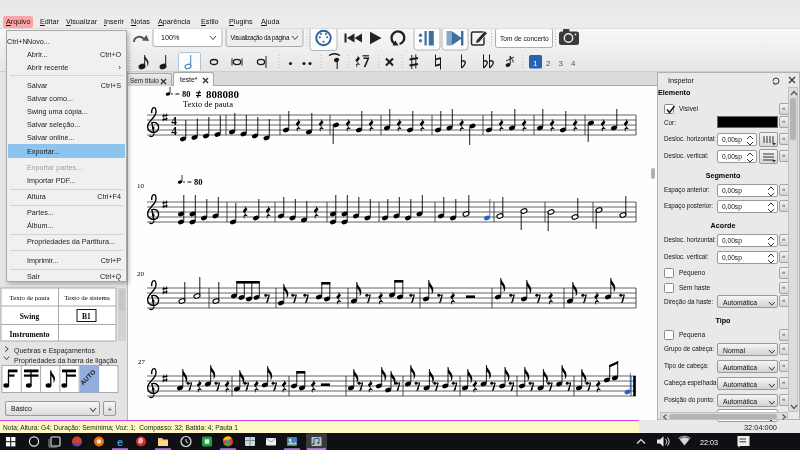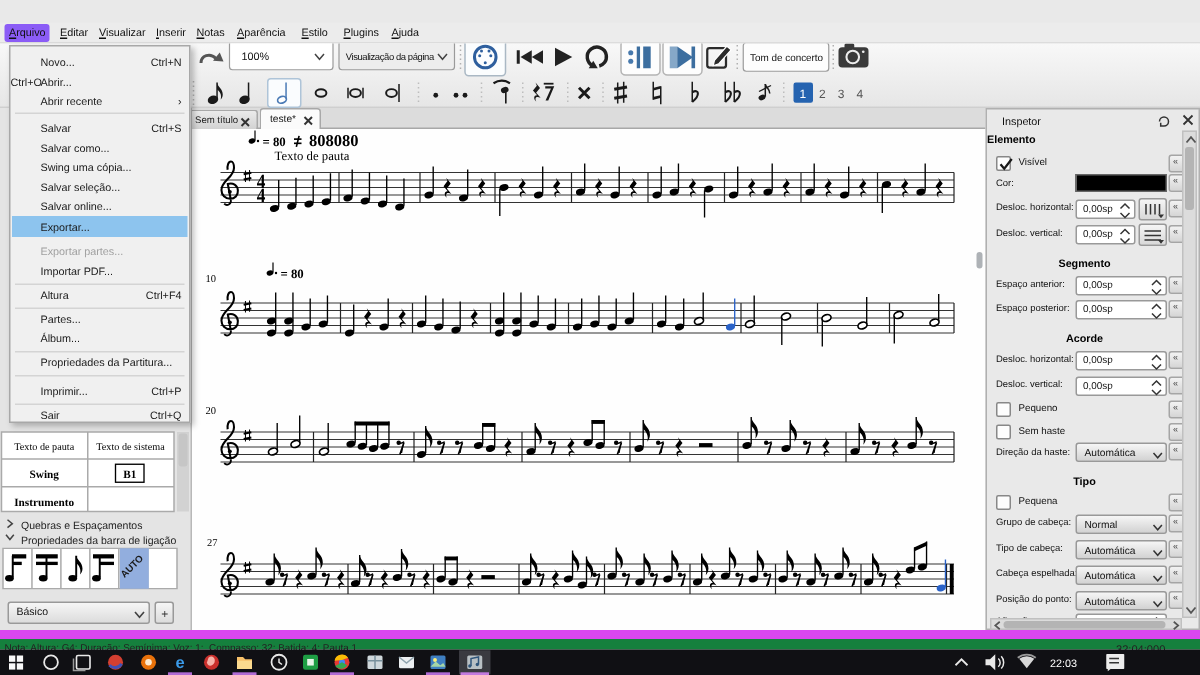--- a/index.html
+++ b/index.html
@@ -1,20 +1,20 @@
 <!DOCTYPE html>
 <html><head><meta charset="utf-8"><style>
 *{margin:0;padding:0;box-sizing:border-box}
 html,body{width:800px;height:450px;overflow:hidden;font-family:"Liberation Sans",sans-serif}
 #root{position:absolute;left:0;top:0;width:800px;height:450px;background:#e9e9e9}
 .abs{position:absolute}
 </style></head><body>
 <div id="root">
     <div class="abs" style="left:0;top:15px;width:800px;height:14px;background:#ececec;border-bottom:1px solid #dcdcdc">
-      <span class="abs" style="left:3px;top:0.5px;background:#8b5cf6;border-radius:2px;padding:1.5px 3px;font-size:7.2px;color:#111"><u style="text-decoration-thickness:0.5px">A</u>rquivo</span>
+      <span class="abs" style="left:3px;top:0.5px;background:#fca5a5;border-radius:2px;padding:1.5px 3px;font-size:7.2px;color:#111"><u style="text-decoration-thickness:0.5px">A</u>rquivo</span>
       <span class="abs" style="left:37px;top:0.5px;padding:1.5px 3px;font-size:7.2px;color:#111"><u style="text-decoration-thickness:0.5px">E</u>ditar</span>
       <span class="abs" style="left:63px;top:0.5px;padding:1.5px 3px;font-size:7.2px;color:#111"><u style="text-decoration-thickness:0.5px">V</u>isualizar</span>
       <span class="abs" style="left:101px;top:0.5px;padding:1.5px 3px;font-size:7.2px;color:#111"><u style="text-decoration-thickness:0.5px">I</u>nserir</span>
       <span class="abs" style="left:128px;top:0.5px;padding:1.5px 3px;font-size:7.2px;color:#111"><u style="text-decoration-thickness:0.5px">N</u>otas</span>
       <span class="abs" style="left:155px;top:0.5px;padding:1.5px 3px;font-size:7.2px;color:#111"><u style="text-decoration-thickness:0.5px">A</u>parência</span>
       <span class="abs" style="left:198px;top:0.5px;padding:1.5px 3px;font-size:7.2px;color:#111"><u style="text-decoration-thickness:0.5px">E</u>stilo</span>
       <span class="abs" style="left:226px;top:0.5px;padding:1.5px 3px;font-size:7.2px;color:#111"><u style="text-decoration-thickness:0.5px">P</u>lugins</span>
       <span class="abs" style="left:258px;top:0.5px;padding:1.5px 3px;font-size:7.2px;color:#111"><u style="text-decoration-thickness:0.5px">A</u>juda</span>
     </div>
     <div class="abs" style="left:0;top:29px;width:800px;height:43px;background:linear-gradient(#f8f8f8,#e6e6e6);border-bottom:1px solid #cfcfcf"></div>
@@ -828,21 +828,21 @@
       <div class="abs" style="left:2px;top:339px;width:128px;height:8px;background:#dcdcdc;border:1px solid #c0c0c0">
 <svg class="abs" style="left:1px;top:0.5px" width="6" height="6">
           <path d="M4.5,0.5 l-3,2.5 l3,2.5" fill="none" stroke="#555" stroke-width="1.1"></path>
         </svg>
 <div class="abs" style="left:8px;top:0.5px;width:108px;height:5.5px;background:#b4b4b4;border-radius:2.5px"></div>
 <svg class="abs" style="left:120px;top:0.5px" width="6" height="6">
           <path d="M1.5,0.5 l3,2.5 l-3,2.5" fill="none" stroke="#555" stroke-width="1.1"></path>
         </svg>
       </div>
     </div>
-    <div class="abs" style="left:0;top:420px;width:800px;height:13px;background:#15803d;border-top:6px solid #d946ef">
+    <div class="abs" style="left:0;top:420px;width:639px;height:13px;background:#fef9c3;border-top:1px solid #d946ef">
 <span class="abs" style="left:3px;top:2.5px;font-size:6.6px;color:#222">Nota; Altura: G4; Duração: Semínima; Voz: 1;&nbsp;&nbsp;Compasso: 32; Batida: 4; Pauta 1</span>
 <span class="abs" style="left:744px;top:1.5px;font-size:7.4px;color:#222">32:04:000</span>
     </div>
     <div class="abs" style="left:0;top:433px;width:800px;height:17px;background:#101014">
       <svg class="abs" style="left:0;top:0" width="800" height="17" viewBox="0 0 800 17">
         <g fill="#fafafa">
           <rect x="6" y="4" width="4.2" height="4.2"></rect>
           <rect x="11.2" y="4" width="4.2" height="4.2"></rect>
           <rect x="6" y="9.2" width="4.2" height="4.2"></rect>
           <rect x="11.2" y="9.2" width="4.2" height="4.2"></rect>
@@ -916,23 +916,23 @@
         <path d="M678.5,5.5 a 9.5,9.5 0 0 1 12,0" stroke="#9a9a9a" fill="none" stroke-width="1.2"></path>
         <text x="700" y="11.5" font-size="7.2" fill="#fff">22:03</text>
         <rect x="737.5" y="3" width="12" height="10" rx="0.5" fill="#ededed"></rect>
         <path d="M738.5,12.5 l0,2 l2.5,-2" fill="#e8e8e8"></path>
         <line x1="739.5" y1="6" x2="746" y2="6" stroke="#333" stroke-width="1"></line>
         <line x1="739.5" y1="8.8" x2="746" y2="8.8" stroke="#333" stroke-width="1"></line>
       </svg>
     </div>
     <div class="abs" style="left:6px;top:30px;width:121px;height:252px;background:#f0f0f0;border:1px solid #a8a8a8;box-shadow:2px 2px 4px rgba(0,0,0,0.25)">
       <span class="abs" style="left:20px;top:6px;font-size:7.2px;color:#1a1a1a;white-space:nowrap">Novo...</span>
-      <span class="abs" style="left:0;top:6px;width:114px;text-align:right;font-size:7.2px;color:#1a1a1a">Ctrl+N</span>
+      <span class="abs" style="left:0;top:6px;width:114px;text-align:left;font-size:7.2px;color:#1a1a1a">Ctrl+N</span>
       <span class="abs" style="left:20px;top:19px;font-size:7.2px;color:#1a1a1a;white-space:nowrap">Abrir...</span>
-      <span class="abs" style="left:0;top:19px;width:114px;font-size:7.2px;color:#1a1a1a">Ctrl+O</span>
+      <span class="abs" style="left:0;top:19px;width:114px;text-align:right;font-size:7.2px;color:#1a1a1a">Ctrl+O</span>
       <span class="abs" style="left:20px;top:32px;font-size:7.2px;color:#1a1a1a;white-space:nowrap">Abrir recente</span>
       <span class="abs" style="left:0;top:32px;width:114px;text-align:right;font-size:7.2px;color:#1a1a1a">›</span>
       <div class="abs" style="left:3px;top:43.5px;width:113px;height:1px;background:#d4d4d4"></div>
       <span class="abs" style="left:20px;top:50px;font-size:7.2px;color:#1a1a1a;white-space:nowrap">Salvar</span>
       <span class="abs" style="left:0;top:50px;width:114px;text-align:right;font-size:7.2px;color:#1a1a1a">Ctrl+S</span>
       <span class="abs" style="left:20px;top:63px;font-size:7.2px;color:#1a1a1a;white-space:nowrap">Salvar como...</span>
       <span class="abs" style="left:20px;top:76px;font-size:7.2px;color:#1a1a1a;white-space:nowrap">Swing uma cópia...</span>
       <span class="abs" style="left:20px;top:89px;font-size:7.2px;color:#1a1a1a;white-space:nowrap">Salvar seleção...</span>
       <span class="abs" style="left:20px;top:102px;font-size:7.2px;color:#1a1a1a;white-space:nowrap">Salvar online...</span>
       <div class="abs" style="left:1px;top:113px;width:117px;height:14px;background:#8dc4ee"></div>

